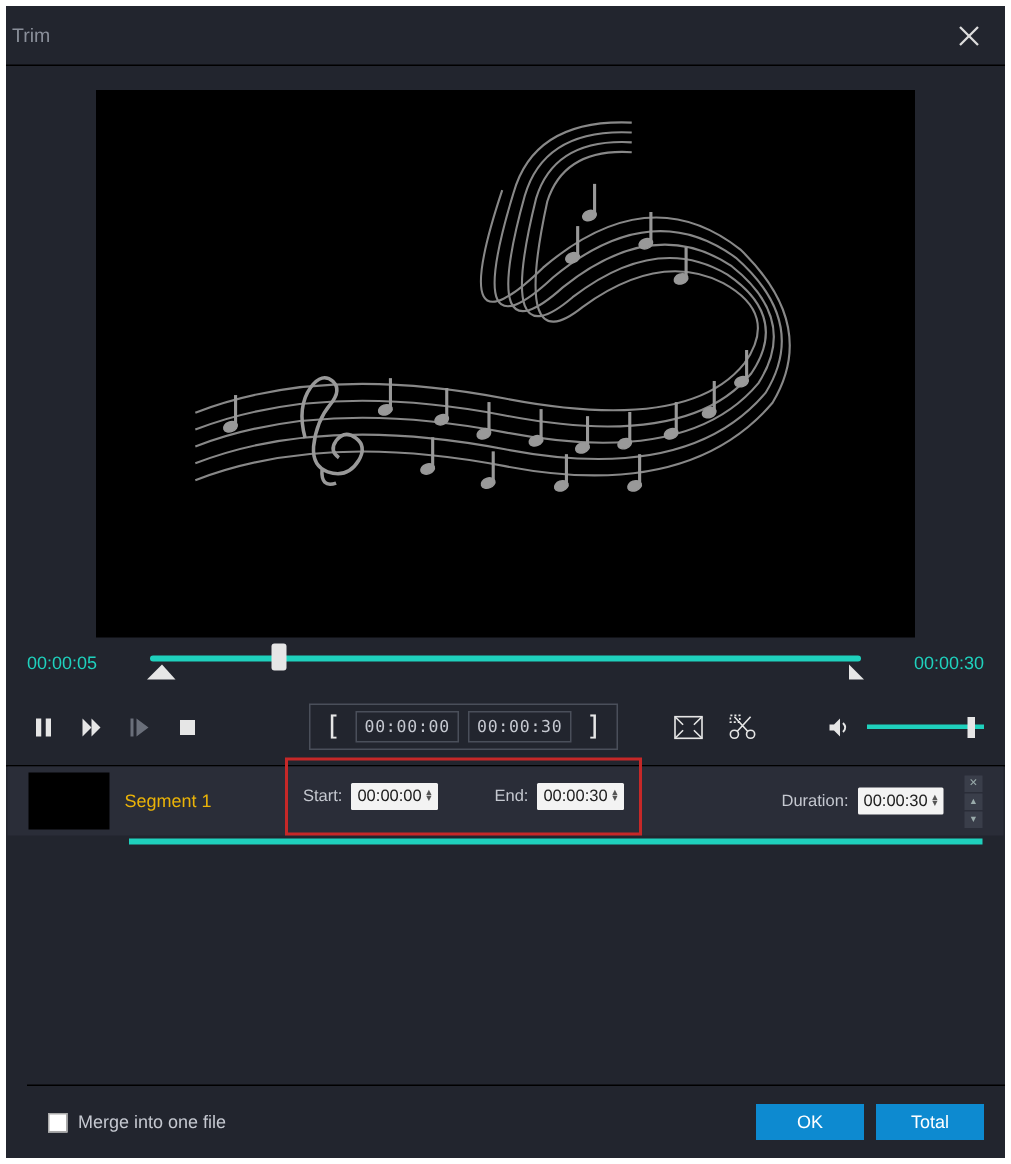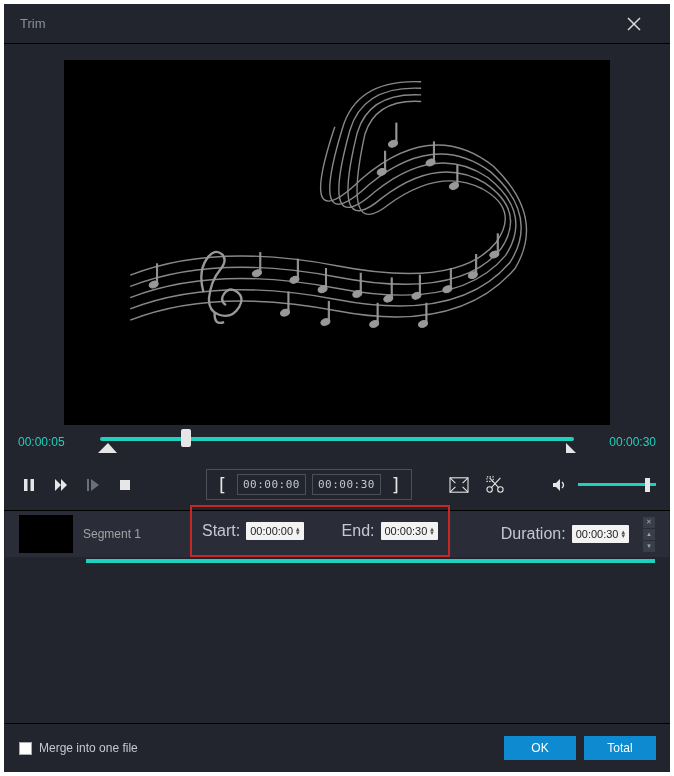--- a/index.html
+++ b/index.html
@@ -1,20 +1,20 @@
 <!DOCTYPE html>
 <html><head>
 <meta charset="utf-8">
 <style>
   * { box-sizing: border-box; margin: 0; padding: 0; font-family: Arial, sans-serif; }
   body { background: #fff; display: flex; justify-content: center; }
   .frame { width: 674px; height: 776px; border: 4px solid #fff; position: relative; }
   .window { width: 666px; height: 768px; background: #22252e; margin: 0; position: relative; }
 
-  .titlebar { height: 40px; display: flex; align-items: center; justify-content: space-between; padding: 0 16px; border-bottom: 1px solid #000; }
+  .titlebar { height: 40px; display: flex; align-items: center; justify-content: space-between; padding: 0 4px; border-bottom: 1px solid #000; }
   .titlebar .title { color: #8a8f9a; font-size: 13px; }
   .titlebar .close { width: 40px; height: 40px; display: flex; align-items: center; justify-content: center; cursor: pointer; }
   .titlebar .close svg { width: 16px; height: 16px; stroke: #ddd; stroke-width: 1.5; }
 
   .preview { margin: 16px 60px 0 60px; height: 365px; background: #000; display: flex; align-items: center; justify-content: center; position: relative; overflow: hidden;}
   .preview svg.music { width: 90%; height: 90%; }
 
   .timeline-row { display: flex; align-items: center; padding: 6px 14px 0 14px; gap: 20px; }
   .time-label { color: #1fd1bd; font-size: 12px; width: 62px; }
   .time-label.right { text-align: right; }
@@ -36,33 +36,33 @@
   .effect-btn { width: 26px; height: 22px; display: flex; align-items: center; justify-content: center; cursor: pointer; }
   .effect-btn svg { width: 22px; height: 18px; stroke: #e6e6e6; fill: none; stroke-width: 1.2;}
   .vol { display: flex; align-items: center; gap: 8px; }
   .vol .rail { width: 78px; height: 3px; background: #1fd1bd; position: relative; }
   .vol .knob { position: absolute; right: 6px; top: -5px; width: 5px; height: 14px; background: #e6e6e6; }
 
   .seg-status { text-align: center; color: #c5c8d0; font-size: 12px; padding: 10px 0 8px 0; }
 
   .segment-row { display: flex; align-items: center; padding: 4px 14px; gap: 10px; position: relative; background: #2a2d38; margin: 0 1px;}
   .segment-row .thumb { width: 54px; height: 38px; background: #000; }
-  .segment-row .segname { color: #a3a3a3; font-size: 12px; width: 80px; }
+  .segment-row .segname { color: #eab308; font-size: 12px; width: 80px; }
   .redbox { border: 2px solid #c62828; padding: 8px 10px; display: flex; align-items: center; gap: 12px; position: absolute; left: 185px; top: -6px; height: 52px; z-index: 2;}
   .field { display: flex; align-items: center; gap: 6px; }
-  .field .lbl { color: #c5c8d0; font-size: 16px; }
+  .field .lbl { color: #c5c8d0; font-size: 11px; }
   .field .inp { background: #f3f3f3; color: #222; font-size: 11px; font-family: monospace; padding: 3px 4px; display: flex; align-items: center; gap: 3px; border-radius: 1px;}
   .field .spin { display: inline-flex; flex-direction: column; line-height: 4px; font-size: 7px; color: #555;}
   .dur-field { margin-left: auto; display: flex; align-items: center; gap: 6px;}
   .side-btns { display: flex; flex-direction: column; gap: 1px; margin-left: 4px;}
   .side-btns .sb { width: 12px; height: 11px; background: #3a3e4a; display: flex; align-items: center; justify-content: center; font-size: 7px; color: #9aa; cursor: pointer;}
 
   .seg-bar { margin: 2px 15px 0 82px; height: 4px; background: #1fd1bd; }
 
-  .footer { position: absolute; bottom: 0; left: 1px; right: 0; border-top: 1px solid #000; padding: 12px 14px; display: flex; align-items: center; }
+  .footer { position: absolute; bottom: 0; left: 14px; right: 0; border-top: 1px solid #000; padding: 12px 14px; display: flex; align-items: center; }
   .footer .chk { width: 13px; height: 13px; border: 1px solid #aaa; background: #fff; margin-right: 7px; cursor: pointer;}
   .footer .chklabel { color: #c5c8d0; font-size: 12px; }
   .footer .actions { margin-left: auto; display: flex; gap: 8px;}
   .footer .btn { background: #0d8ad0; color: #fff; font-size: 12px; padding: 5px 16px; width: 72px; text-align: center; cursor: pointer;}
 </style>
 </head>
 <body>
 
 <div class="frame">
 <div class="window">

